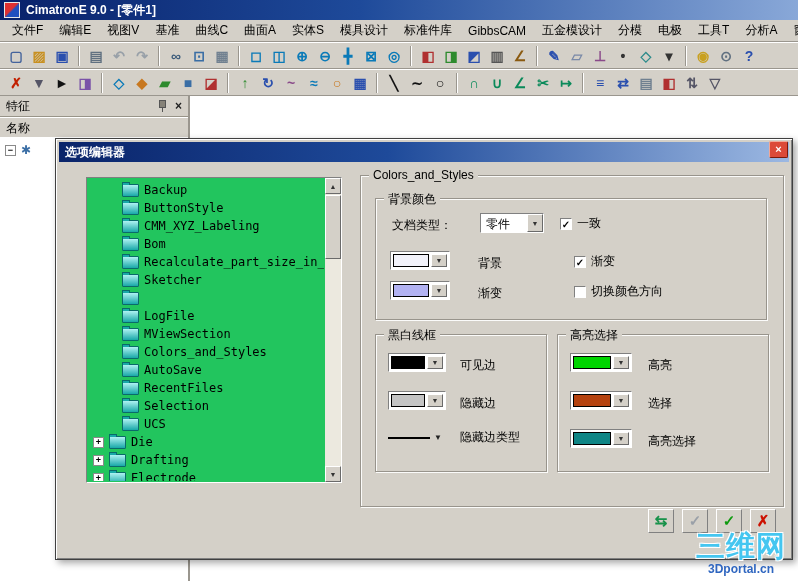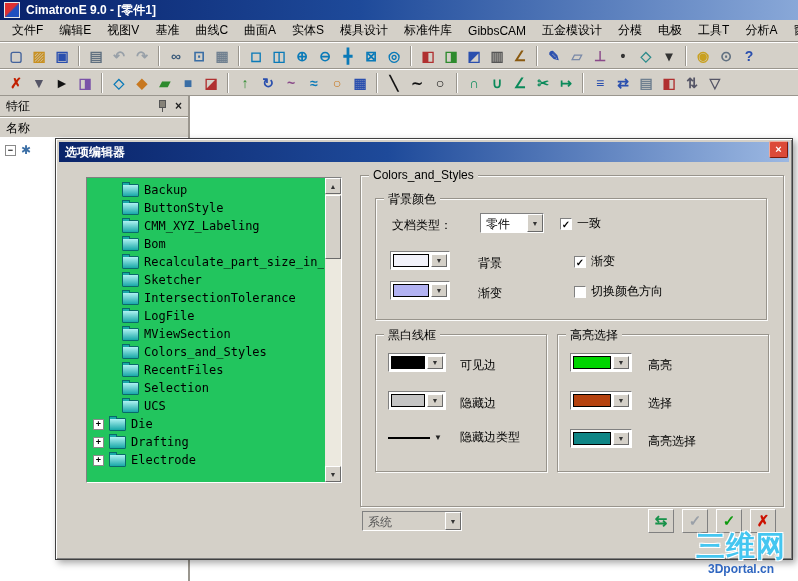--- a/index.html
+++ b/index.html
@@ -356,41 +356,45 @@
 
           <div class="tree-row lvl1">
 
             <span class="folder"></span>
             <span class="tree-label">Sketcher</span>
           </div>
 
           <div class="tree-row lvl1">
 
             <span class="folder"></span>
-            <span class="tree-label">IntersectionTolerance</span>
           </div>
 
           <div class="tree-row lvl1">
 
             <span class="folder"></span>
             <span class="tree-label">LogFile</span>
           </div>
 
           <div class="tree-row lvl1">
 
             <span class="folder"></span>
             <span class="tree-label">MViewSection</span>
           </div>
 
           <div class="tree-row lvl1">
 
             <span class="folder"></span>
             <span class="tree-label">Colors_and_Styles</span>
           </div>
 
+          <div class="tree-row lvl1">
+
+            <span class="folder"></span>
+            <span class="tree-label">AutoSave</span>
+          </div>
 
 
           <div class="tree-row lvl1">
 
             <span class="folder"></span>
             <span class="tree-label">RecentFiles</span>
           </div>
 
           <div class="tree-row lvl1">
 
@@ -505,24 +509,20 @@
         <span class="abs" style="left:90px;top:60px;">选择</span>
 
         <div class="swatch-combo" style="left:12px;top:94px;width:62px;height:19px;">
           <span class="swatch" style="background: rgb(15, 133, 133);"></span>
           <span class="combo-arrow">▼</span>
         </div>
         <span class="abs" style="left:90px;top:98px;">高亮选择</span>
       </div>
     </div>
 
-    <div class="combo scope-combo">
-      <span class="combo-text">系统</span>
-      <span class="combo-arrow">▼</span>
-    </div>
 
     <div class="footer-btns">
 
         <button class="icon-btn" style="color: rgb(24, 146, 74);">⇆</button>
 
         <button class="icon-btn" style="color: rgb(154, 160, 168);">✓</button>
 
         <button class="icon-btn" style="color: rgb(15, 154, 15);">✓</button>
 
         <button class="icon-btn" style="color: rgb(204, 17, 0);">✗</button>

